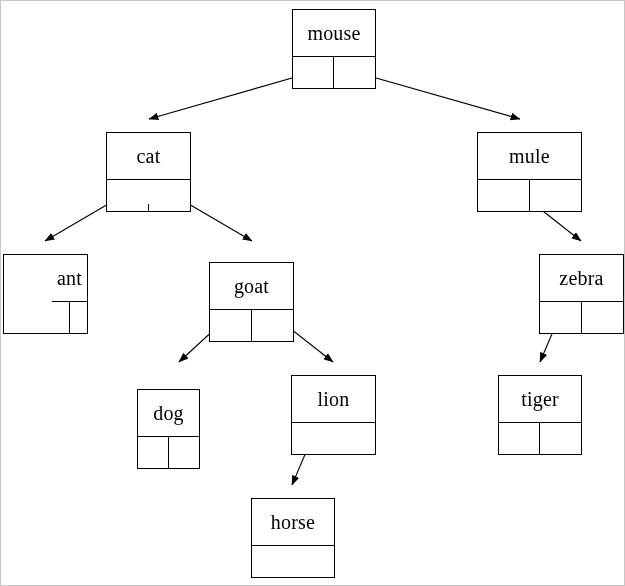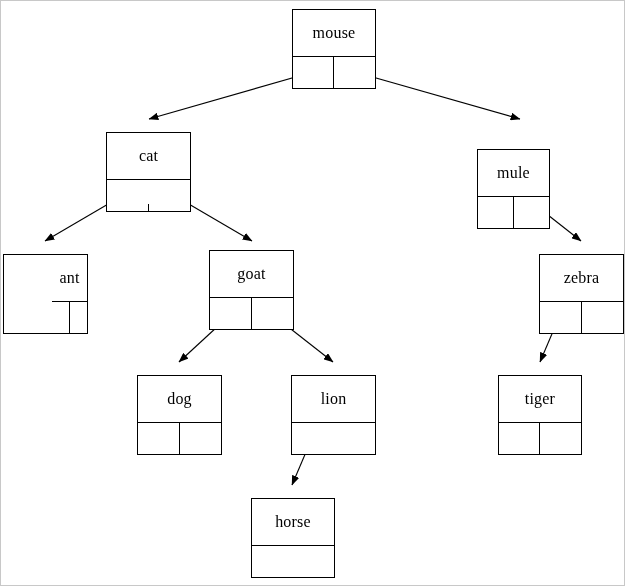--- a/index.html
+++ b/index.html
@@ -32,21 +32,21 @@
     background: #ffffff;
     display: flex;
     flex-direction: column;
   }
   .node-label {
     flex: 0 0 46px;
     display: flex;
     align-items: center;
     justify-content: center;
     border-bottom: 1px solid #000000;
-    font-size: 16px;
+    font-size: 20px;
     color: #000000;
     line-height: 1;
     letter-spacing: 0.2px;
   }
   .node-ptrs {
     flex: 1 1 auto;
     display: flex;
   }
   .ptr-cell {
     flex: 1 1 50%;
@@ -88,49 +88,49 @@
           <div class="ptr-cell right"></div>
         </div>
       </div>
       <div class="node" style="left: 105px; top: 131px; width: 85px; height: 80px; gap: 24px;">
         <div class="node-label">cat</div>
         <div class="node-ptrs">
           <div class="ptr-cell left"></div>
           <div class="ptr-cell right"></div>
         </div>
       </div>
-      <div class="node" style="left: 476px; top: 148px; width: 73px; height: 80px;">
+      <div class="node" style="left: 476px; top: 131px; width: 105px; height: 80px;">
         <div class="node-label">mule</div>
         <div class="node-ptrs">
           <div class="ptr-cell left"></div>
           <div class="ptr-cell right"></div>
         </div>
       </div>
       <div class="node" style="left: 2px; top: 253px; width: 85px; height: 80px; padding-left: 48px;">
         <div class="node-label">ant</div>
         <div class="node-ptrs">
           <div class="ptr-cell left"></div>
           <div class="ptr-cell right"></div>
         </div>
       </div>
-      <div class="node" style="left: 208px; top: 249px; width: 85px; height: 80px;">
+      <div class="node" style="left: 208px; top: 261px; width: 85px; height: 80px;">
         <div class="node-label">goat</div>
         <div class="node-ptrs">
           <div class="ptr-cell left"></div>
           <div class="ptr-cell right"></div>
         </div>
       </div>
       <div class="node" style="left: 538px; top: 253px; width: 85px; height: 80px;">
         <div class="node-label">zebra</div>
         <div class="node-ptrs">
           <div class="ptr-cell left"></div>
           <div class="ptr-cell right"></div>
         </div>
       </div>
-      <div class="node" style="left: 136px; top: 374px; width: 85px; height: 80px;">
+      <div class="node" style="left: 136px; top: 388px; width: 63px; height: 80px;">
         <div class="node-label">dog</div>
         <div class="node-ptrs">
           <div class="ptr-cell left"></div>
           <div class="ptr-cell right"></div>
         </div>
       </div>
       <div class="node" style="left: 290px; top: 374px; width: 85px; height: 80px; gap: 40px;">
         <div class="node-label">lion</div>
         <div class="node-ptrs">
           <div class="ptr-cell left"></div>

